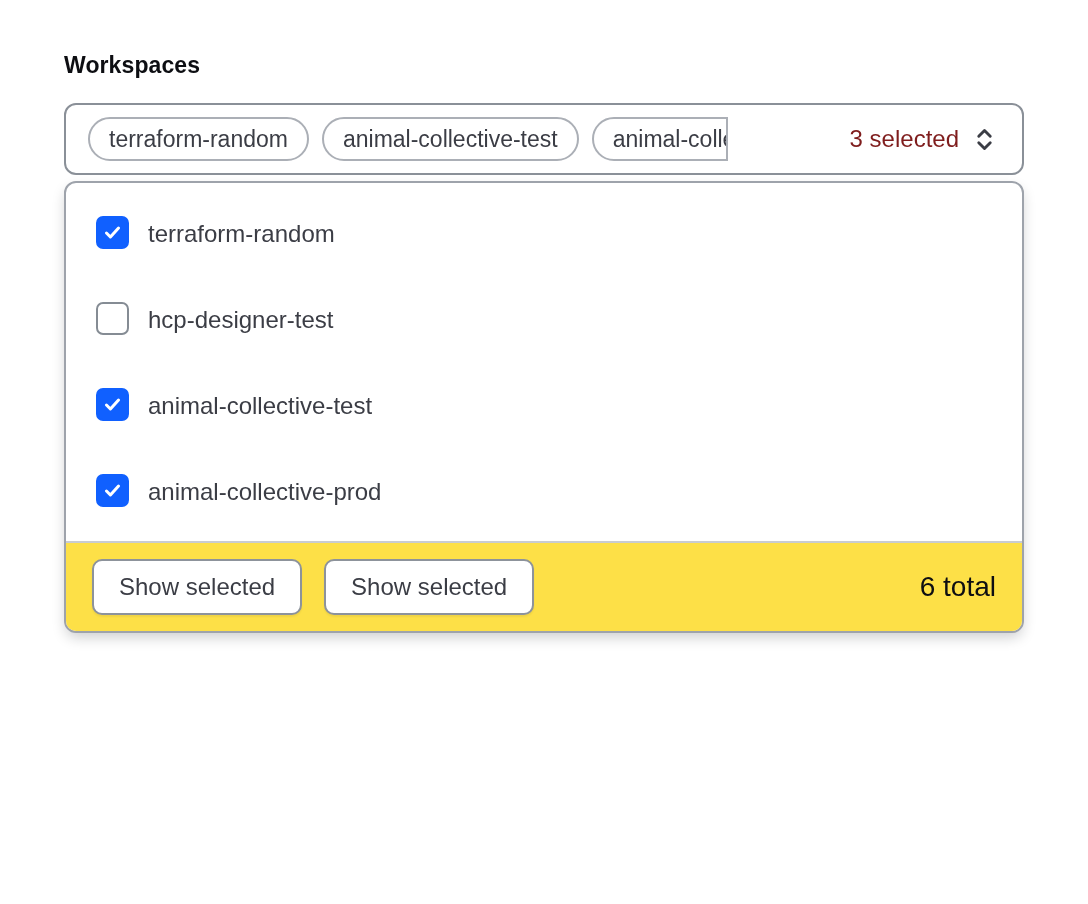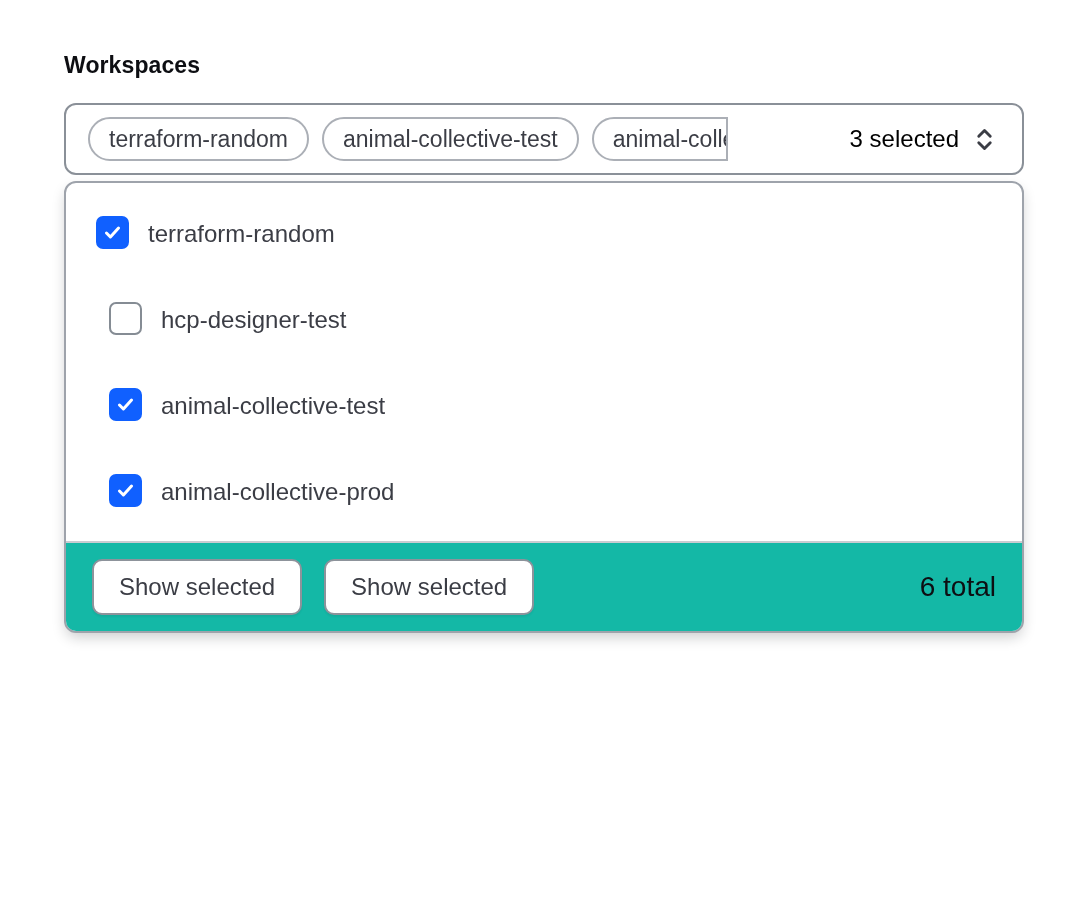--- a/index.html
+++ b/index.html
@@ -61,21 +61,21 @@
     margin-left: 16px;
     display: flex;
     align-items: center;
     gap: 12px;
     flex: 0 0 auto;
     margin-right: 2px;
     margin-left: auto;
   }
   .selected-count {
     font-size: 24px;
-    color: #000000;
+    color: #7f1d1d;
     white-space: nowrap;
   }
   .caret { display: block; }
 
   
   .dropdown {
     margin-top: 6px;
     width: 960px;
     background: #ffffff;
     border: 2px solid #9EA3AB;
@@ -108,25 +108,25 @@
     background: var(--accent, #1060FF);
   }
   .option[data-checked="true"] .checkbox svg { display: block; }
   .option-label {
     font-size: 24px;
     line-height: 33px;
     color: #3B3D45;
     padding-top: 1px;
     word-break: break-word;
   }
-  .option + .option { margin-top: 0; margin-left: 13px; }
+  .option + .option { margin-top: 0; }
 
   
   .dropdown-footer {
-    background: #14b8a6;
+    background: #fde047;
     border-top: 2px solid #C9CCD1;
     height: 90px;
     display: flex;
     align-items: center;
     gap: 22px;
     padding: 0 26px;
   }
   .footer-btn {
     height: 56px;
     background: #ffffff;

